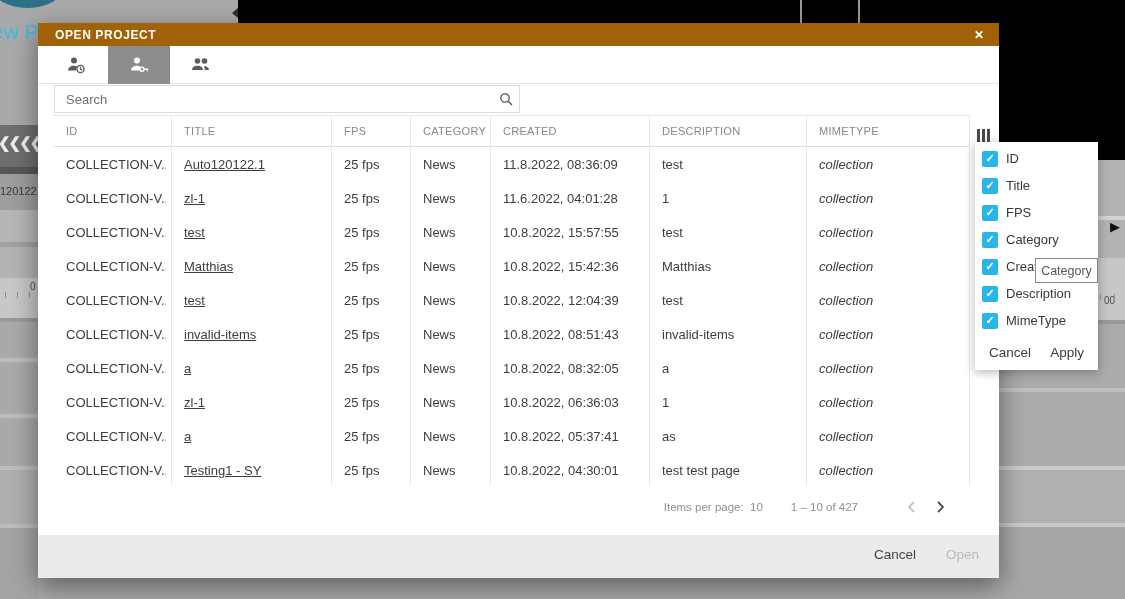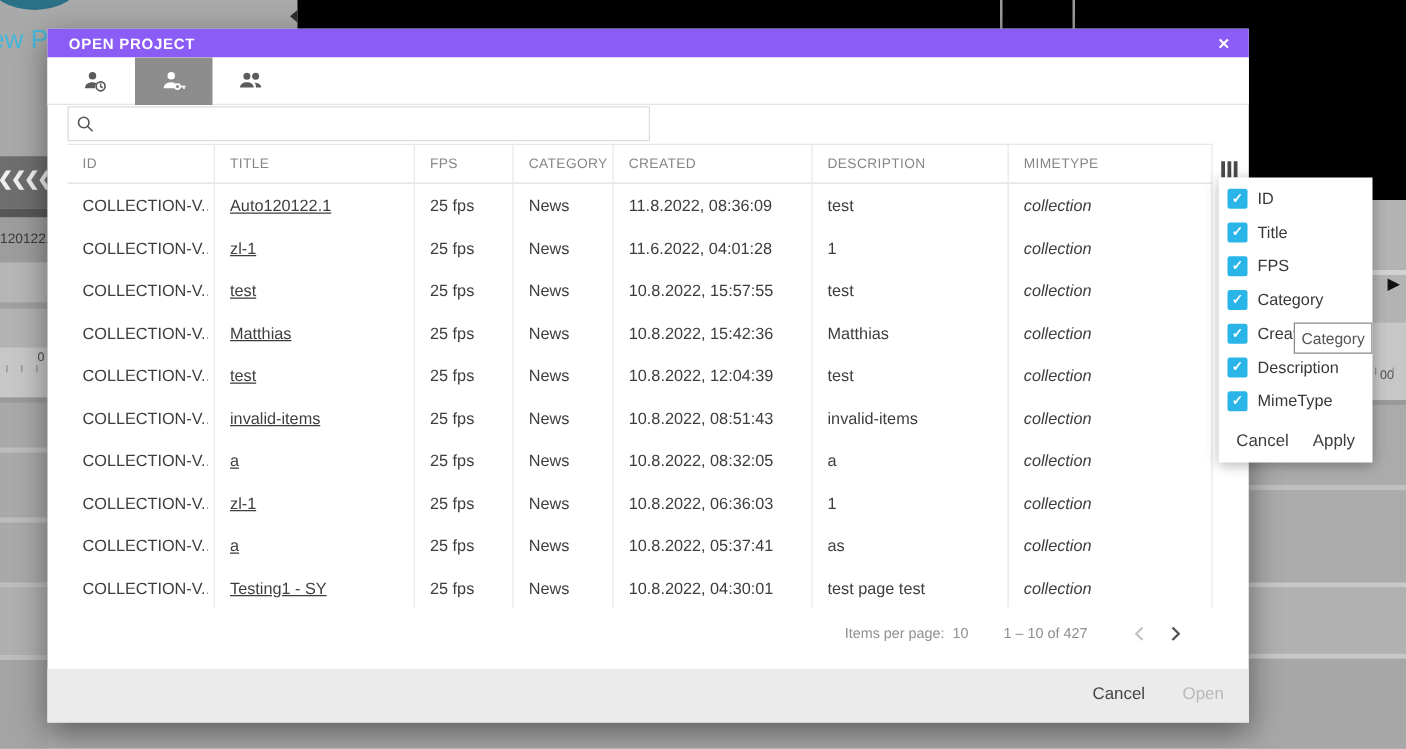--- a/index.html
+++ b/index.html
@@ -47,21 +47,21 @@
   .rb-b4 { top:324px; height:142px; background:#ababab; }
   .rb-l2 { top:388px; height:4px;   background:#c0c0c0; }
   .rb-l3 { top:466px; height:4px;   background:#c9c9c9; }
   .rb-b5 { top:470px; height:53px;  background:#b1b1b1; }
   .rb-l4 { top:523px; height:4px;   background:#c9c9c9; }
   .rb-b6 { top:527px; height:72px;  background:#a7a7a7; }
   .tick { position:absolute; width:1px; height:6px; background:#8f8f8f; top:14px; }
 
   
   .modal { left:38px; top:23px; width:961px; height:555px; background:#fff; box-shadow:0 8px 24px rgba(0,0,0,.45); }
-  .titlebar { left:0; top:0; width:961px; height:23px; background:#8b5cf6; color:#fff; }
+  .titlebar { left:0; top:0; width:961px; height:23px; background:#a16207; color:#fff; }
   .titlebar .t { position:absolute; left:17px; top:5px; font-size:12px; font-weight:bold; letter-spacing:.6px; }
   .close { position:absolute; right:11px; top:3px; font-size:12px; font-weight:bold; color:#fff; cursor:pointer; padding:2px 4px; }
 
   .tabs { left:0; top:23px; width:961px; height:38px; border-bottom:1px solid #e4e4e4; background:#fff; }
   .tab { position:absolute; top:0; width:62px; height:38px; display:flex; align-items:center; justify-content:center; color:#5c5c5c; cursor:pointer; }
   .tab.sel { background:#8d8d8d; color:#fff; }
   .tab svg { display:block; }
 
   .searchbox { left:16px; top:62px; width:466px; height:28px; border:1px solid #dcdcdc; background:#fff; display:flex; align-items:center; }
   .searchbox input { flex:1; border:0; outline:none; font-size:13px; color:#555; padding:0 8px 0 11px; font-family:"Liberation Sans",sans-serif; background:transparent; }
@@ -79,21 +79,21 @@
   .td { position:absolute; top:9px; font-size:13px; color:#3d3d3d; white-space:nowrap; overflow:hidden; }
   .td0{left:12px;width:100px;} .td1{left:130px;width:142px;text-decoration:underline;} .td2{left:290px;width:62px;}
   .td3{left:369px;width:64px;} .td4{left:449px;width:142px;} .td5{left:608px;width:142px;}
   .td6{left:765px;width:142px;font-style:italic;}
 
   .colchooser { left:934px; top:103px; width:22px; height:18px; display:flex; gap:2px; align-items:center; justify-content:center; cursor:pointer; }
   .colchooser i { display:block; width:3px; height:13px; background:#4a4a4a; }
 
   .paginator { left:0; top:464px; width:961px; height:39px; display:flex; align-items:center; justify-content:flex-end; padding-right:45px; color:#8f8f8f; font-size:11.5px; }
   .paginator .ipp { margin-right:28px; }
-  .paginator .range { margin-right:28px; }
+  .paginator .range { margin-right:40px; }
   .pgbtn { width:28px; height:28px; display:flex; align-items:center; justify-content:center; cursor:pointer; }
   .pgbtn.dis { color:#c3c3c3; }
   .pgbtn.en  { color:#4f4f4f; }
 
   .mfooter { left:0; top:512px; width:961px; height:43px; background:#ebebeb; }
   .fbtn { position:absolute; top:12px; font-size:13.5px; cursor:pointer; }
   .fbtn.cancel { left:836px; color:#444; }
   .fbtn.open   { left:908px; color:#b9b9b9; }
 
   
@@ -193,20 +193,21 @@
             <circle cx="8.5" cy="6" r="2.8"></circle>
             <circle cx="15.5" cy="6" r="2.8"></circle>
             <path d="M3 15c0-2.8 2.4-4.3 5.5-4.3S14 12.2 14 15H3z"></path>
             <path d="M14.7 10.9c2.8.2 5.3 1.6 5.3 4.1h-4.2c0-1.6-.4-3-1.1-4.1z"></path>
           </svg>
       </span>
     </div>
   </div>
 
   <div class="abs searchbox">
+    <input type="text" placeholder="Search" style="">
     <span class="mag">
       <svg width="14" height="14" viewBox="0 0 14 14" fill="none" stroke="currentColor" stroke-width="1.3">
           <circle cx="6" cy="6" r="4.2"></circle>
           <line x1="9.2" y1="9.2" x2="13" y2="13"></line>
         </svg>
     </span>
   </div>
 
   <div class="abs tablewrap">
     <div class="thead"></div>
@@ -321,21 +322,21 @@
     <div class="td td5">as</div>
     <div class="td td6">collection</div>
   </div>
 
   <div class="trow" style="top: 339px;">
     <div class="td td0">COLLECTION-V...</div>
     <div class="td td1">Testing1 - SY</div>
     <div class="td td2">25 fps</div>
     <div class="td td3">News</div>
     <div class="td td4">10.8.2022, 04:30:01</div>
-    <div class="td td5">test page test</div>
+    <div class="td td5">test test page</div>
     <div class="td td6">collection</div>
   </div>
 </div>
   </div>
 
   <div class="abs colchooser">
     <i></i>
       <i></i>
       <i></i>
   </div>

